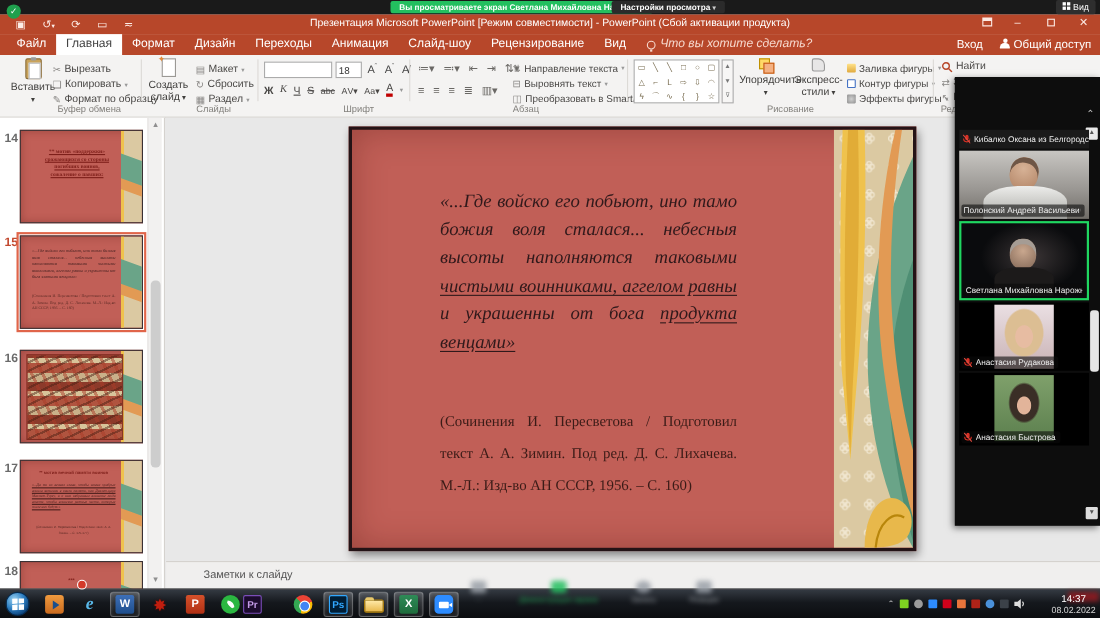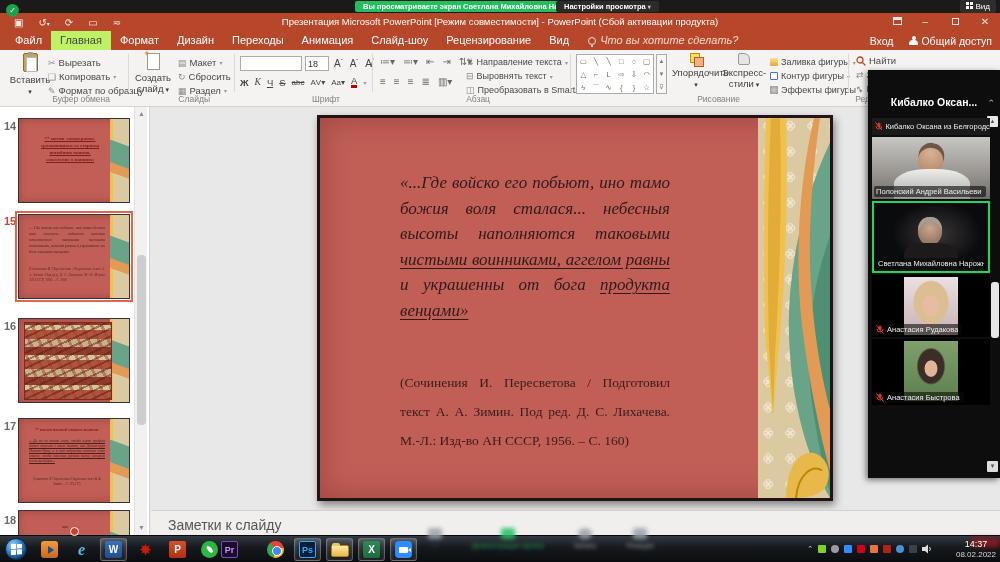--- a/index.html
+++ b/index.html
@@ -23,21 +23,21 @@
   .tbar-title { position: absolute; left: 0; right: 0; top: 0; text-align: center; font-size: 9.5px; line-height: 18px; color: #FFFFFF; white-space: nowrap; }
   .wcontrols { position: absolute; right: 0; top: 0; height: 18px; display: flex; }
   .wbtn { width: 30px; height: 18px; text-align: center; line-height: 17px; font-size: 10px; color: #FCE9E3; }
   .wbtn .sq { display: inline-block; width: 7px; height: 7px; border: 1px solid #FCE9E3; }
   .ropts { width: 26px; }
   .ropts .sq2 { display: inline-block; width: 9px; height: 8px; border: 1px solid #FCE9E3; border-top-width: 3px; }
 
   
   .tabsrow { position: absolute; left: 0; top: 31px; width: 1000px; height: 19px; background: #B7472A; display: flex; align-items: flex-end; padding-left: 6px; }
   .tab { padding: 0 9px; height: 19px; line-height: 19px; color: #FFFFFF; font-size: 11px; white-space: nowrap; }
-  .tab.sel { background: #bef264; color: #444; }
+  .tab.sel { background: #ffffff; color: #444; }
   .tellme { display: flex; align-items: center; gap: 4px; padding: 0 10px; color: #F6D8CD; font-size: 11px; height: 19px; line-height: 19px; font-style: italic; }
   .bulb { width: 8px; height: 8px; border-radius: 50%; border: 1px solid #F6D8CD; position: relative; }
   .bulb::after { content: ""; position: absolute; left: 2px; top: 7px; width: 2px; height: 2px; background: #F6D8CD; }
   .acct { position: absolute; right: 8px; top: 31px; height: 19px; display: flex; gap: 16px; align-items: center; color: #FFF; font-size: 10.5px; }
   .person { display: inline-block; width: 9px; height: 9px; position: relative; margin-right: 3px; }
   .person::before { content: ""; position: absolute; left: 2.5px; top: 0; width: 4px; height: 4px; border-radius: 50%; background: #fff; }
   .person::after { content: ""; position: absolute; left: 0; top: 4.5px; width: 9px; height: 4.5px; border-radius: 4px 4px 0 0; background: #fff; }
 
   
   .ribbon { position: absolute; left: 0; top: 50px; width: 1000px; height: 57px; background: #F4F3F2; border-bottom: 1px solid #D5D2CE; color: #3F3E3C; }
@@ -90,21 +90,21 @@
 
   
   .slide { position: absolute; left: 166px; top: 8px; width: 516px; height: 386px; background: #C15F57; border: 3px solid #241316; box-shadow: 2px 4px 8px rgba(0,0,0,.45), inset 0 0 30px rgba(86,22,16,.35); }
   .quote { position: absolute; left: 80px; top: 52px; width: 270px; font-family: "Liberation Serif", serif; font-style: italic; font-size: 17px; line-height: 25.5px; color: #30191B; text-align: justify; }
   .quote .u { text-decoration: underline; text-underline-offset: 3px; }
   .citation { position: absolute; left: 80px; top: 250px; width: 270px; font-family: "Liberation Serif", serif; font-size: 13.5px; line-height: 29px; color: #3A1B17; text-align: justify; }
   .deco { position: absolute; right: 0; top: 0; width: 72px; height: 100%; }
 
   
   .notes { position: absolute; left: 151px; top: 510px; right: 0; height: 25px; background: #F0EFEE; border-top: 1px solid #D5D2CE; }
-  .notes span { position: absolute; left: 17px; top: 6px; font-size: 14px; color: #555; }
+  .notes span { position: absolute; left: 34px; top: 6px; font-size: 10px; color: #555; }
 
   
   .taskbar { position: absolute; left: 0; top: 535px; width: 1000px; height: 27px; background: linear-gradient(#343A42, #15181D 45%, #0B0D10); border-top: 1px solid #05060A; z-index: 55; }
   .orb { position: absolute; left: 5px; top: 2px; width: 22px; height: 22px; border-radius: 50%; background: radial-gradient(circle at 35% 30%, #9AD2F2, #2E7FC2 45%, #0A3D73 80%); border: 1px solid #072B4E; }
   .orb svg { position: absolute; left: 5px; top: 5px; }
   .tico { position: absolute; top: 2px; width: 27px; height: 23px; border-radius: 3px; display: flex; align-items: center; justify-content: center; }
   .tico.open { background: linear-gradient(rgba(255,255,255,.16), rgba(255,255,255,.03)); border: 1px solid rgba(255,255,255,.28); box-shadow: inset 0 0 4px rgba(255,255,255,.15); }
   .appsq { width: 17px; height: 17px; border-radius: 2px; display: flex; align-items: center; justify-content: center; font-weight: bold; font-size: 10px; color: #FFF; }
   .mediaic { width: 17px; height: 17px; border-radius: 3px; background: linear-gradient(#F09A3E,#C96A1E); display: flex; align-items: center; justify-content: center; }
   .mediaic i { width: 0; height: 0; border-left: 6px solid #1B4E8C; border-top: 4px solid transparent; border-bottom: 4px solid transparent; margin-left: 2px; }
@@ -536,21 +536,20 @@
         <span class="mcic" style="border-radius:50%"></span>
         <span>Запись</span>
       </div>
     <div class="mc">
         <span class="mcic"></span>
         <span>Реакции</span>
       </div>
   </div>
 
   <div class="zpanel">
-    <div class="zhead">Кибалко  Оксан...</div>
     <div class="zchev">⌃</div>
     <div class="zscrollup">▲</div>
 
     <div class="tiles">
       <div class="ptile ttext">
         <svg width="8" height="9">
             <rect x="2.5" y="0.5" width="3" height="5" rx="1.5" fill="#D93025"></rect>
             <path d="M1 4 a3 3 0 0 0 6 0" stroke="#D93025" fill="none"></path>
             <line x1="0.5" y1="0.5" x2="7.5" y2="8.5" stroke="#E04B3F"></line>
           </svg>

